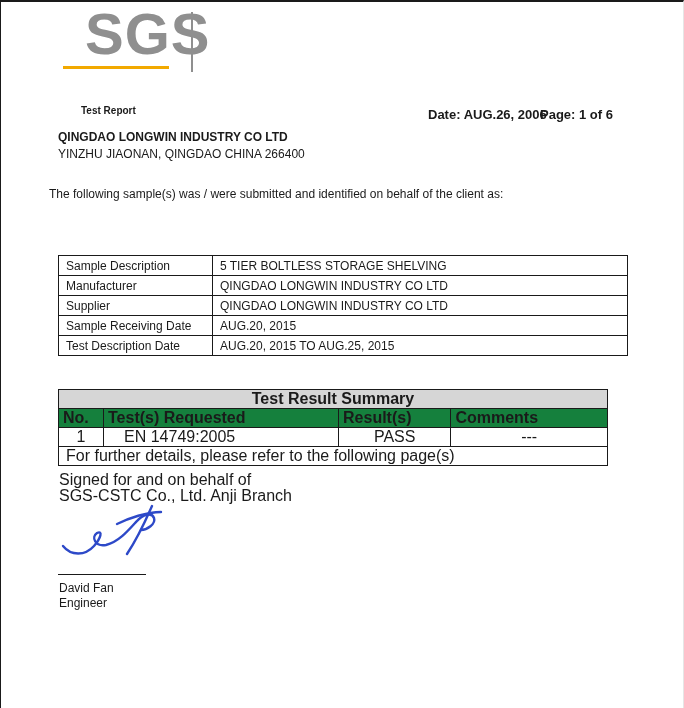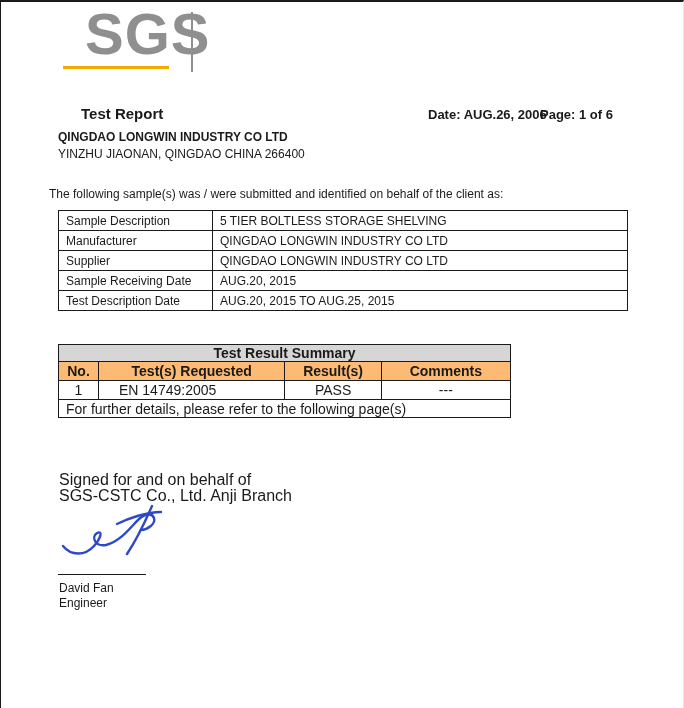--- a/index.html
+++ b/index.html
@@ -19,38 +19,38 @@
   .logo{position:absolute;top:2px;left:84px;}
   .logo-text{
     font-size:58px;font-weight:bold;letter-spacing:1px;
     color:#8f8f8f;line-height:60px;
     font-family:"Liberation Sans","DejaVu Sans",sans-serif;
   }
   .logo-underline{position:absolute;top:62px;left:-22px;width:106px;height:3px;background:#f2a900;}
   .logo-vbar{position:absolute;top:8px;left:106px;width:2px;height:60px;background:#8f8f8f;}
   
   .hdr{position:absolute;top:103px;left:0;width:684px;height:20px;font-size:13px;font-weight:bold;}
-  .hdr .title{position:absolute;left:80px;top:0;font-size:15px;}
+  .hdr .title{position:absolute;left:80px;top:0;font-size:10px;}
   .hdr .no{position:absolute;left:250px;top:2px;}
   .hdr .date{position:absolute;left:427px;top:2px;}
   .hdr .pg{position:absolute;left:539px;top:2px;}
   
   .client{position:absolute;top:127px;left:57px;font-size:12px;line-height:17px;}
   .client .name{font-weight:bold;}
   
   .intro{position:absolute;top:185px;left:48px;font-size:12px;}
   
-  table{border-collapse:collapse;}
+  table{border-collapse:collapse;margin-top:45px;}
   .sample-table{position:absolute;top:208px;left:57px;width:570px;font-size:12px;}
   .sample-table td{border:1px solid #1a1a1a;height:19px;padding:0 0 0 7px;}
   .sample-table td.lbl{width:146px;}
-  .result-table{position:absolute;top:342px;left:57px;width:453px;font-size:14px;}
+  .result-table{position:absolute;top:342px;left:57px;width:550px;font-size:16px;}
   .result-table th,.result-table td{border:1px solid #1a1a1a;height:18px;padding:0 4px;}
   .result-table .title-row th{background:#d6d6d6;font-weight:bold;text-align:center;height:16px;}
-  .result-table .head-row th{background:#fdba74;font-weight:bold;text-align:center;}
+  .result-table .head-row th{background:#15803d;font-weight:bold;text-align:left;}
   .col-no{width:38px;}
   .col-test{width:250px;}
   .col-result{width:110px;}
   .col-comments{width:160px;}
   .result-table td.c{text-align:center;}
   .result-table td.l{text-align:left;padding-left:20px;}
   .result-table .foot td{text-align:left;padding-left:7px;height:17px;}
   
   .signoff{position:absolute;top:470px;left:58px;font-size:16px;line-height:16px;}
   .signature{position:absolute;top:498px;left:56px;}

